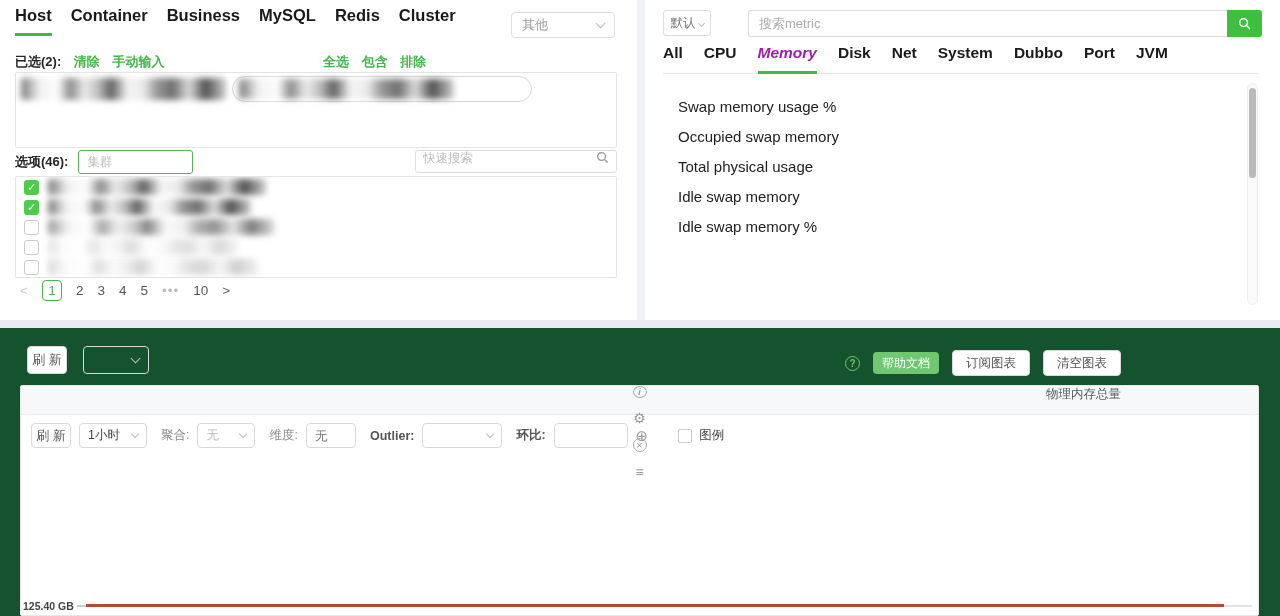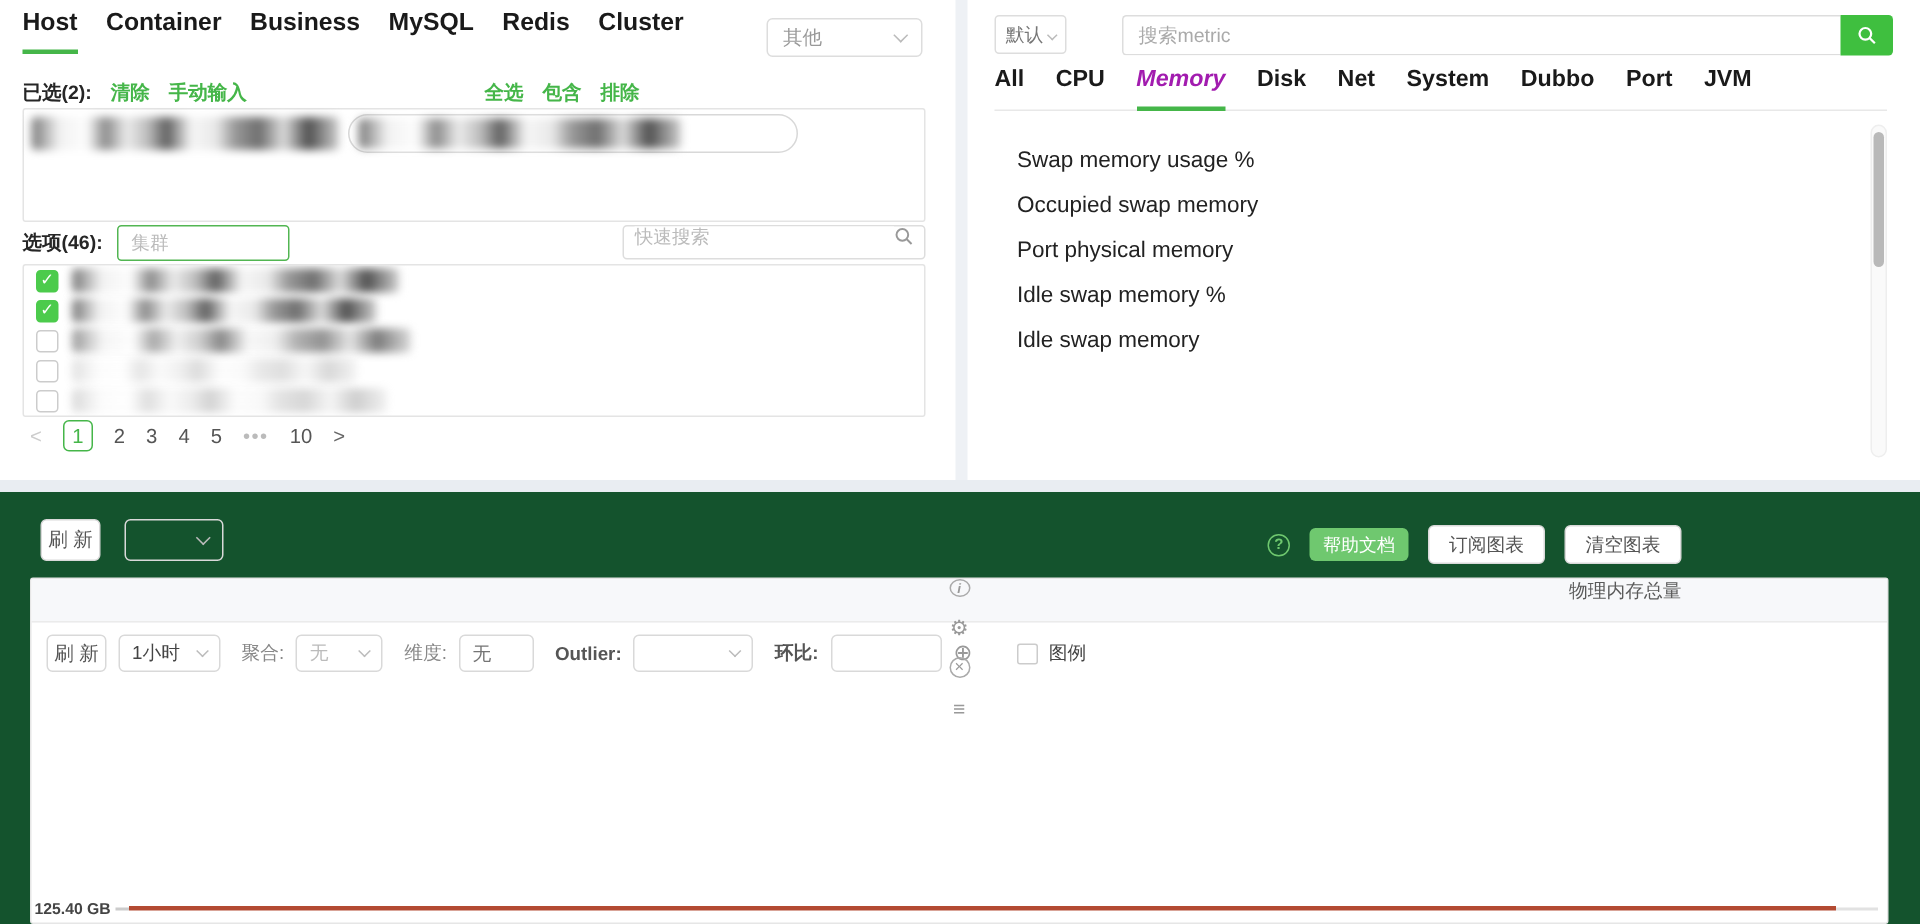--- a/index.html
+++ b/index.html
@@ -259,23 +259,23 @@
         <div class="metric-tab">Net</div>
         <div class="metric-tab">System</div>
         <div class="metric-tab">Dubbo</div>
         <div class="metric-tab">Port</div>
         <div class="metric-tab">JVM</div>
       </div>
 
       <div class="metric-list">
         <div class="metric-item">Swap memory usage %</div>
         <div class="metric-item">Occupied swap memory</div>
-        <div class="metric-item">Port physical memory</div>
+        <div class="metric-item">Total physical usage</div>
+        <div class="metric-item">Idle swap memory</div>
         <div class="metric-item">Idle swap memory %</div>
-        <div class="metric-item">Idle swap memory</div>
       </div>
 
       <div class="rp-scroll">
         <div class="rp-thumb"></div>
       </div>
     </div>
   </div>
 
   <div class="divider-h"></div>
 

